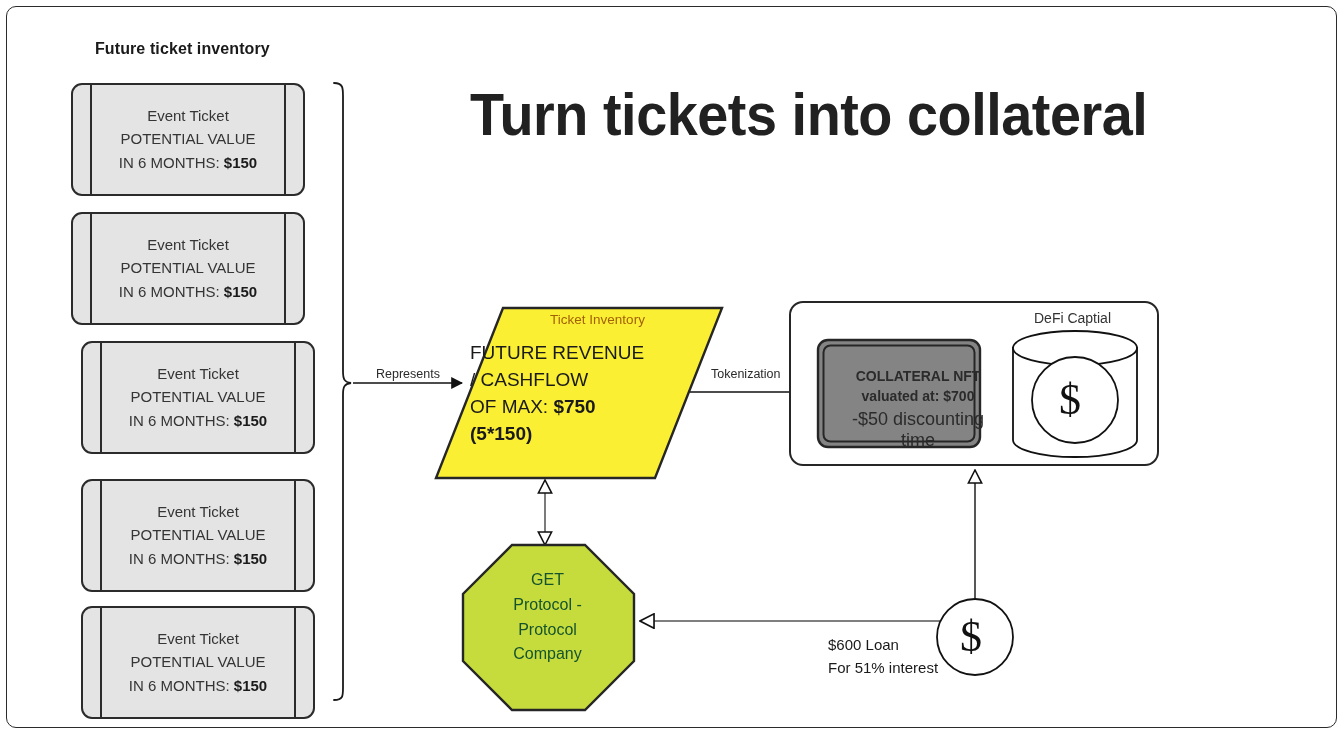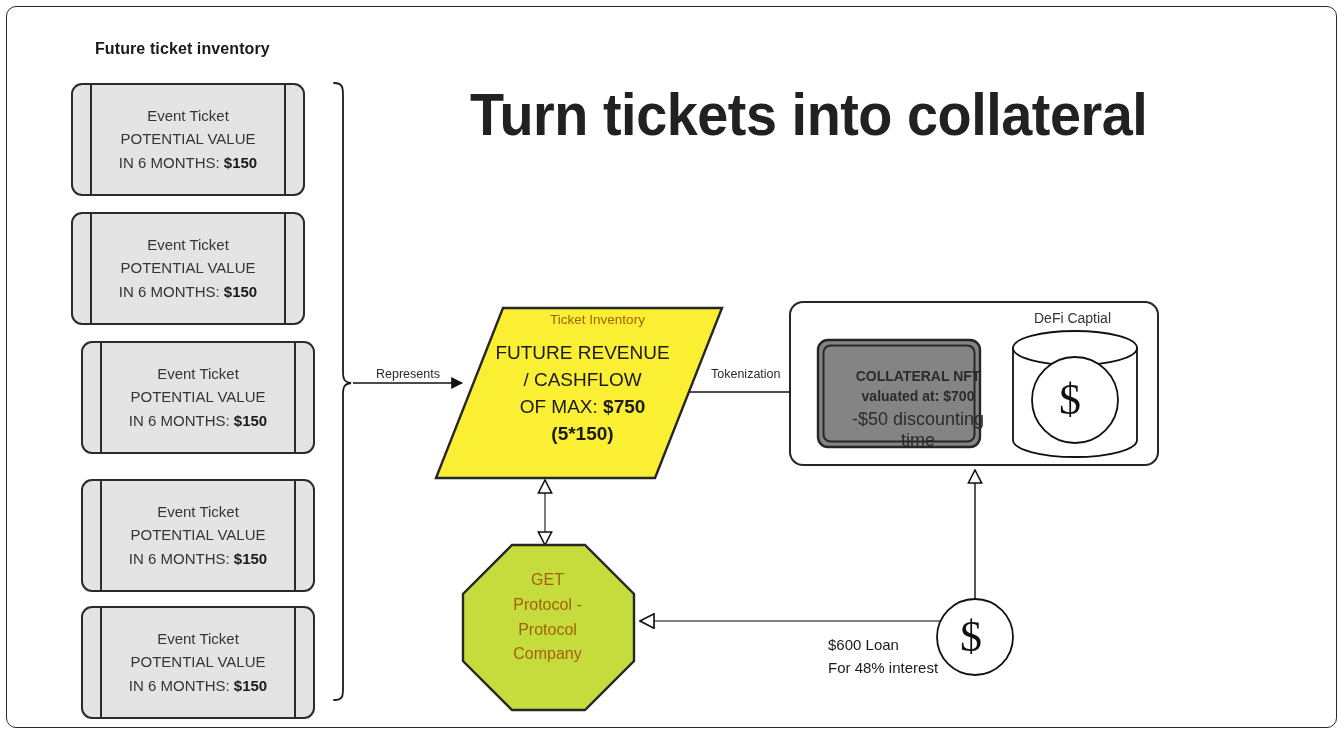--- a/index.html
+++ b/index.html
@@ -105,37 +105,36 @@
     width: 185px;
     text-align: center;
     font-size: 13.5px;
     color: #a16207;
   }
   .pg-body {
     position: absolute;
     left: 470px;
     top: 340px;
     width: 225px;
-    text-align: center;
     font-size: 19px;
     line-height: 1.42;
     color: #1a1a1a;
   }
   .pg-body b { font-weight: bold; }
 
   
   .oct-text {
     position: absolute;
     left: 470px;
     top: 568px;
     width: 155px;
     text-align: center;
     font-size: 16px;
     line-height: 1.55;
-    color: #a16207;
+    color: #14532d;
   }
 
   
   .defi-label {
     position: absolute;
     left: 1000px;
     top: 310px;
     width: 145px;
     text-align: center;
     font-size: 14px;
@@ -315,16 +314,16 @@
 
   <div class="dollar-glyph" style="left:1059px; top:374px;">$</div>
 
   <div class="dollar-glyph" style="left:960px; top:611px;">$</div>
 
   <div class="edge-label lbl-represents">Represents</div>
   <div class="edge-label lbl-tokenization">Tokenization</div>
 
   <div class="lbl-loan">
     <div>$600 Loan</div>
-    <div>For 48% interest</div>
+    <div>For 51% interest</div>
   </div>
 
 </div>
 
 </body></html>

